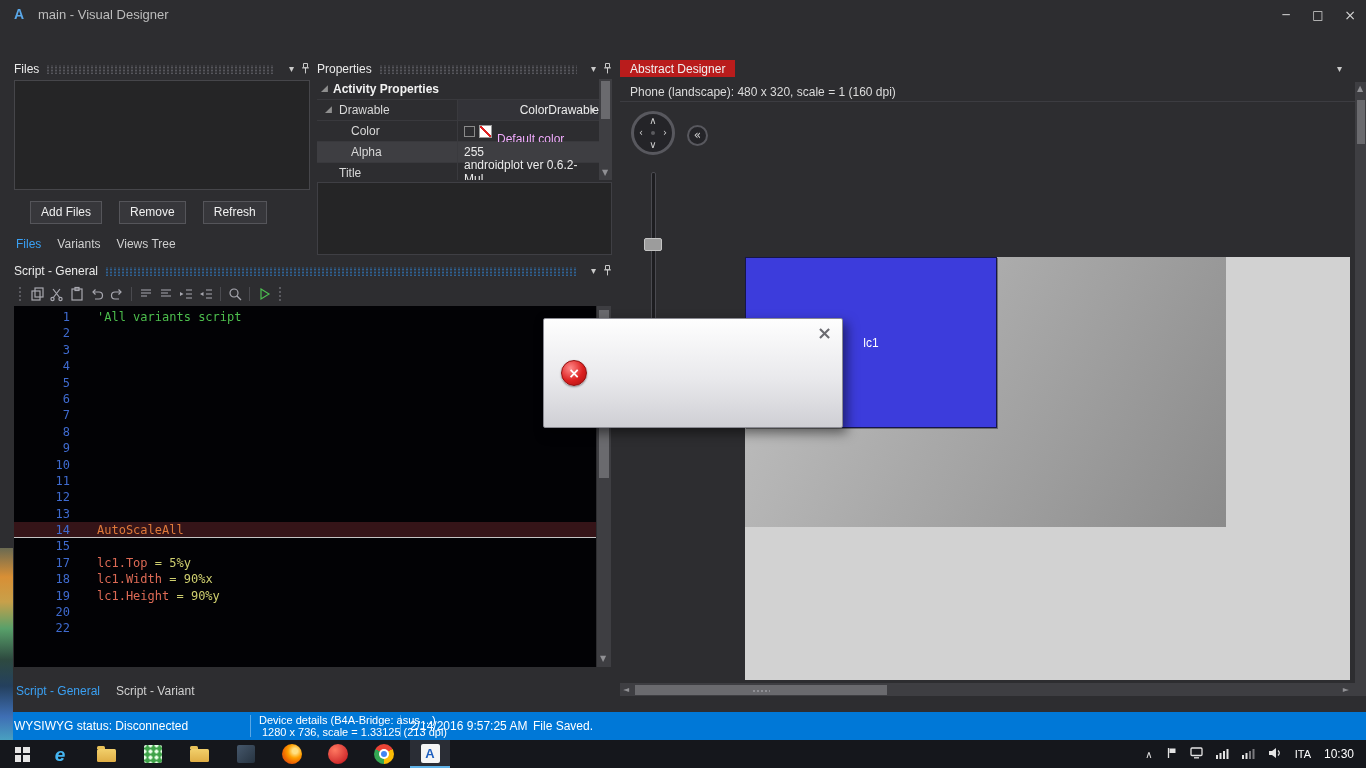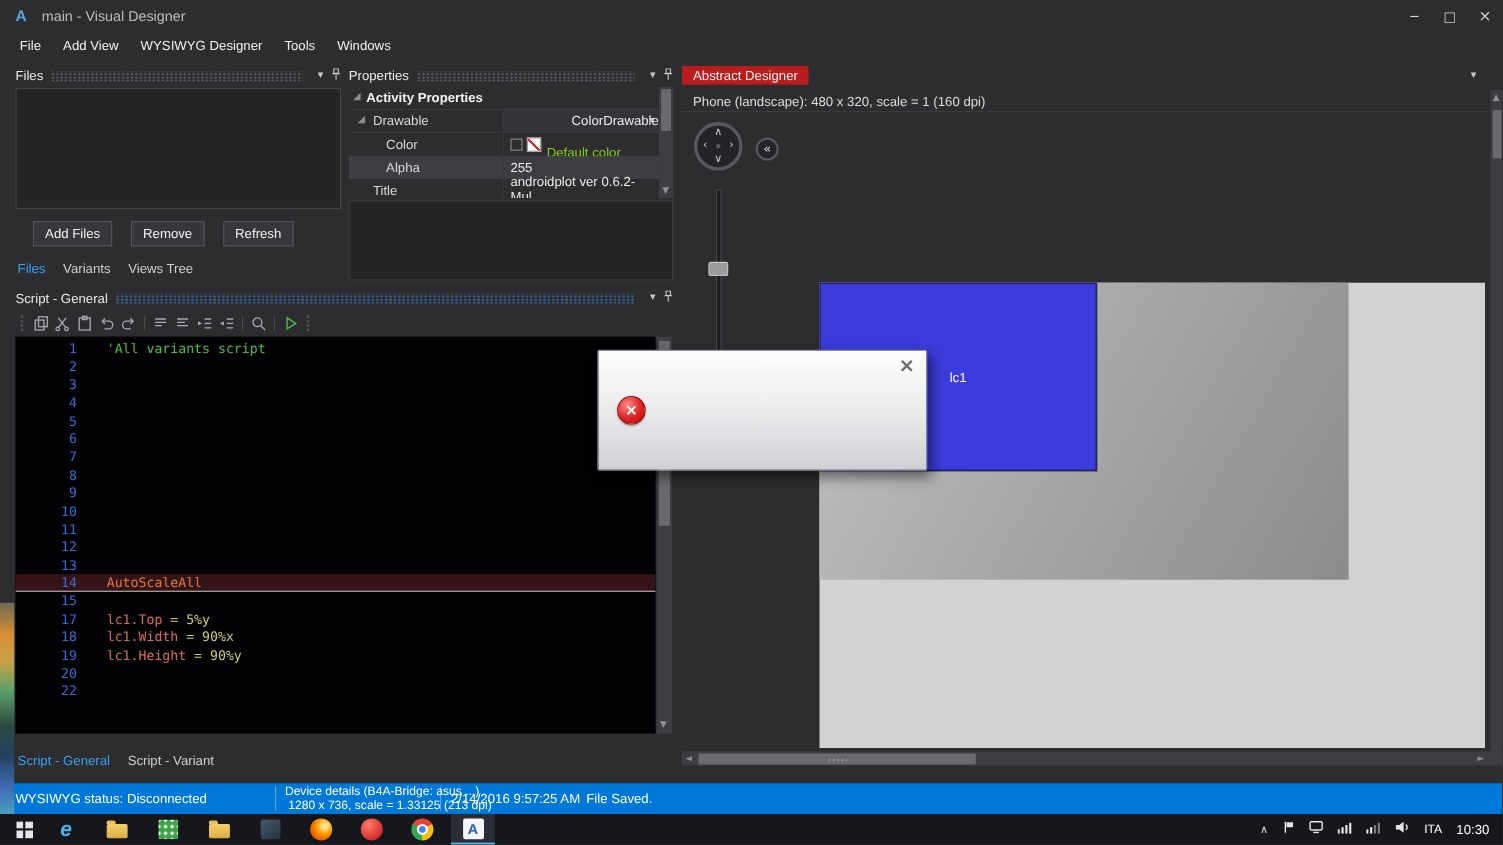--- a/index.html
+++ b/index.html
@@ -38,21 +38,21 @@
   .exp { position:absolute; left:4px; top:4px; font-size:9px; color:#8f8f8f; font-family:"DejaVu Sans", sans-serif; }
   .exp.sub { left:8px; }
   .glabel { position:absolute; left:16px; top:0; line-height:21px; font-weight:bold; color:#f2f2f2; }
   .plabel { position:absolute; top:0; line-height:21px; }
   .pval { position:absolute; left:140px; right:0; top:0; bottom:0; border-left:1px solid #3a3a3e; display:flex; align-items:center; padding-left:6px; color:#ececec; }
   .pval.combo { background:#333338;justify-content:flex-end; }
   .combo-arrow { position:absolute; right:4px; color:#cfcfcf; font-size:9px; font-family:"DejaVu Sans", sans-serif; }
   .checkbox { width:11px; height:11px; border:1px solid #8a8a8a; background:#2d2d30; display:inline-block; }
   .nocolor { width:13px; height:13px; border:1px solid #9a9a9a; margin-left:4px; display:inline-block;
              background:linear-gradient(to top right, transparent 44%, #d22 44%, #d22 56%, transparent 56%), #fff; }
-  .muted { color:#84cc16; margin-left:5px;margin-top:16px; }
+  .muted { color:#f0abfc; margin-left:5px;margin-top:16px; }
   .editing { border-bottom:1px solid #cfcfcf; padding-bottom:1px; }
   .descbox { background:#252526; border:1px solid #3f3f44; }
 
   
   .sb-track { position:absolute; background:#3e3e42; }
   .sb-thumb { position:absolute; background:#6a6a6e; }
   .sb-arrow { position:absolute; color:#909094; font-size:8px; line-height:8px; font-family:"DejaVu Sans", sans-serif; }
 
   
   .toolbar { position:absolute; left:14px; top:282px; width:598px; height:23px; background:#2d2d30; display:flex; align-items:center; }
@@ -134,27 +134,20 @@
 <div id="root">
 
   <div class="abs titlebar" style="left:0;top:0;width:1366px;height:30px">
     <span class="app-icon">A</span>
     <span class="win-title">main - Visual Designer</span>
     <span class="wbtn" style="right:64px">─</span>
     <span class="wbtn" style="right:32px">□</span>
     <span class="wbtn close" style="right:0">×</span>
   </div>
 
-  <div class="abs menubar" style="left:0;top:30px;width:1366px;height:22px">
-    <span class="mitem">File</span>
-    <span class="mitem">Add View</span>
-    <span class="mitem">WYSIWYG Designer</span>
-    <span class="mitem">Tools</span>
-    <span class="mitem">Windows</span>
-  </div>
 
   <div class="phead" style="left:14px;top:60px;width:296px">
     <span class="ptitle">Files</span>
     <span class="dots"></span>
     <span class="hbtn">▾</span>
     <span class="hbtn"><svg width="9" height="11" viewBox="0 0 9 11">
           <path d="M2.5 0.5 h4 v4.2 h-4 z M1 4.9 h7 M4.5 4.9 v5.5" stroke="#c9c9c9" fill="none"></path>
         </svg></span>
   </div>
   <div class="abs listbox" style="left:14px;top:80px;width:296px;height:110px"></div>

